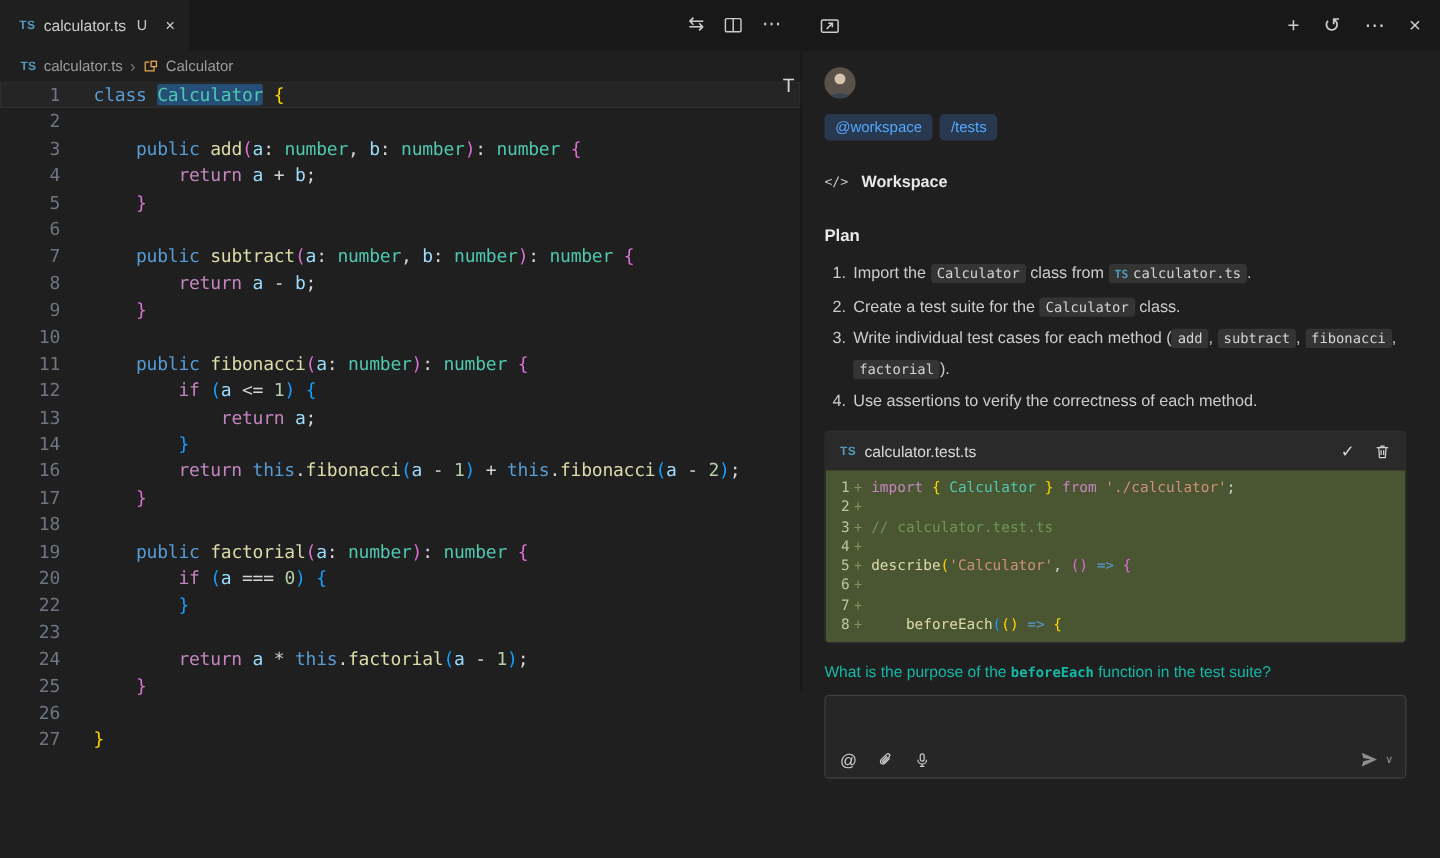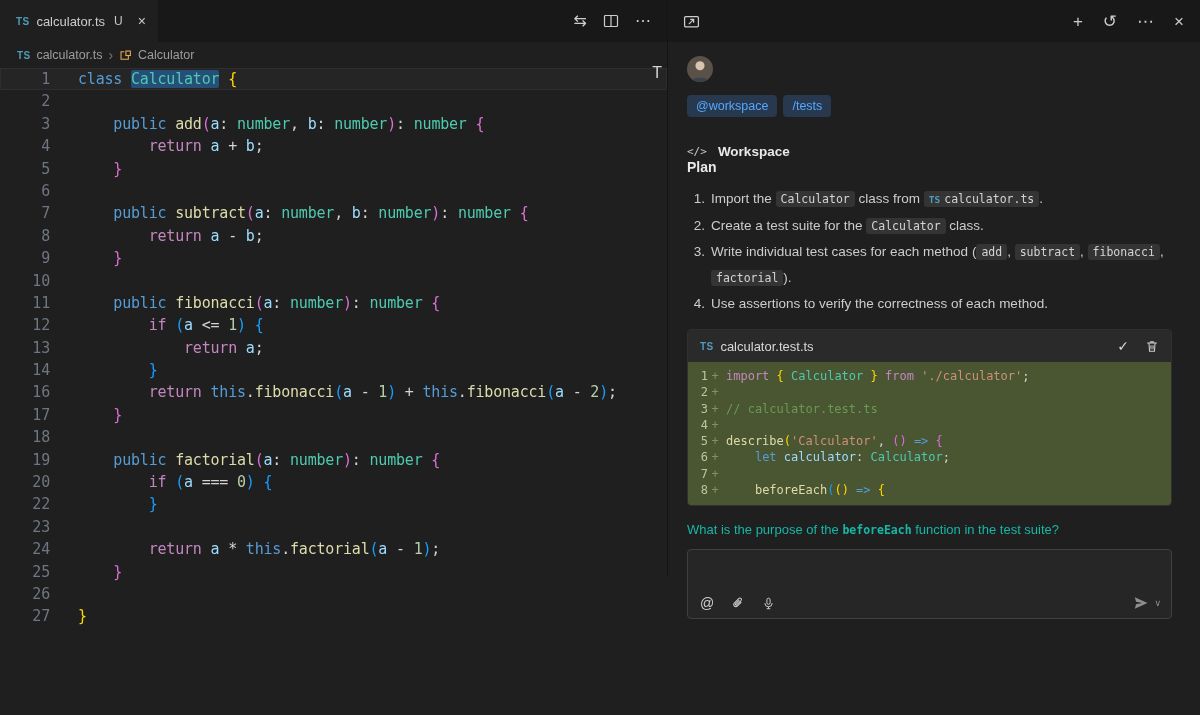--- a/index.html
+++ b/index.html
@@ -42,21 +42,21 @@
   .tb-icons { display:flex; align-items:center; gap:20px; }
   .tb-icons .icon-glyph { font-size:17px; }
   .chat-scroll { padding:0 28px 0 19px; flex:1; }
   .avatar { width:26px; height:26px; border-radius:50%; margin-top:14px; background:#5a5248;
             overflow:hidden; display:flex; align-items:flex-end; justify-content:center; }
   .chips { display:flex; gap:6px; margin-top:13px; }
   .chip { background:#28384e; color:#53a8ff; font-size:12.5px; padding:4px 9px; border-radius:4px; }
   .agent-row { margin-top:27px; display:flex; align-items:center; gap:11px; }
   .agent-icon { color:#c8c8c8; font-family:"DejaVu Sans Mono",monospace; font-size:11px; }
   .agent-label { color:#e8e8e8; font-size:13.5px; font-weight:600; }
-  .section-h { color:#e8e8e8; font-size:14px; font-weight:700; }
+  .section-h { color:#e8e8e8; font-size:14px; font-weight:700; margin-top:29px; }
   .plan-list { margin-top:11px; color:#cccccc; font-size:13.5px; line-height:26px; }
   .plan-item { display:flex; }
   .plan-num { flex:0 0 18px; width:18px; text-align:right; margin-right:6px; }
   .plan-text { flex:1; }
   .icode { background:#343434; color:#d4d4d4; font-family:"DejaVu Sans Mono",monospace;
            font-size:11.5px; padding:1px 5px; border-radius:3px; white-space:nowrap; }
   .fbadge { color:#519aba; font-weight:bold; font-size:9.5px; margin-right:4px; }
   .code-card { margin-top:12px; border:1px solid #303030; border-radius:4px; overflow:hidden; }
   .cc-head { height:32px; background:#2a2a2a; display:flex; align-items:center; gap:7px;
              padding:0 12px; font-size:13px; color:#d8d8d8; }
@@ -215,21 +215,21 @@
               </svg>
             </span>
           </div>
         </div>
         <div class="cc-body" id="diff-body">
             <div class="diff-line"><span class="d-num">1</span><span class="d-sign">+</span><span class="d-code"><span class="tok-ctl">import </span><span class="tok-b1">{</span><span class="tok-pl"> </span><span class="tok-ty">Calculator</span><span class="tok-pl"> </span><span class="tok-b1">}</span><span class="tok-pl"> </span><span class="tok-ctl">from </span><span class="tok-str">'./calculator'</span><span class="tok-pl">;</span></span></div>
             <div class="diff-line"><span class="d-num">2</span><span class="d-sign">+</span><span class="d-code"></span></div>
             <div class="diff-line"><span class="d-num">3</span><span class="d-sign">+</span><span class="d-code"><span class="tok-cm">// calculator.test.ts</span></span></div>
             <div class="diff-line"><span class="d-num">4</span><span class="d-sign">+</span><span class="d-code"></span></div>
             <div class="diff-line"><span class="d-num">5</span><span class="d-sign">+</span><span class="d-code"><span class="tok-fn">describe</span><span class="tok-b1">(</span><span class="tok-str">'Calculator'</span><span class="tok-pl">, </span><span class="tok-b2">(</span><span class="tok-b2">)</span><span class="tok-pl"> </span><span class="tok-kw">=&gt;</span><span class="tok-pl"> </span><span class="tok-b2">{</span></span></div>
-            <div class="diff-line"><span class="d-num">6</span><span class="d-sign">+</span><span class="d-code"><span class="tok-pl">    </span><span class="tok-kw">let </span><span class="tok-var">calculator</span><span class="tok-pl">: </span><span class="tok-ty">Calculator</span><span class="tok-pl">;</span></span></div>
+            <div class="diff-line"><span class="d-num">6</span><span class="d-sign">+</span></div>
             <div class="diff-line"><span class="d-num">7</span><span class="d-sign">+</span><span class="d-code"></span></div>
             <div class="diff-line"><span class="d-num">8</span><span class="d-sign">+</span><span class="d-code"><span class="tok-pl">    </span><span class="tok-fn">beforeEach</span><span class="tok-b3">(</span><span class="tok-b1">(</span><span class="tok-b1">)</span><span class="tok-pl"> </span><span class="tok-kw">=&gt;</span><span class="tok-pl"> </span><span class="tok-b1">{</span></span></div>
           </div>
       </div>
 
       <div class="followup" id="followup">What is the purpose of the <span class="mono">beforeEach</span> function in the test suite?</div>
 
       <div class="ask-box">
         <div class="ask-icons">
           <span class="at-glyph">@</span>

